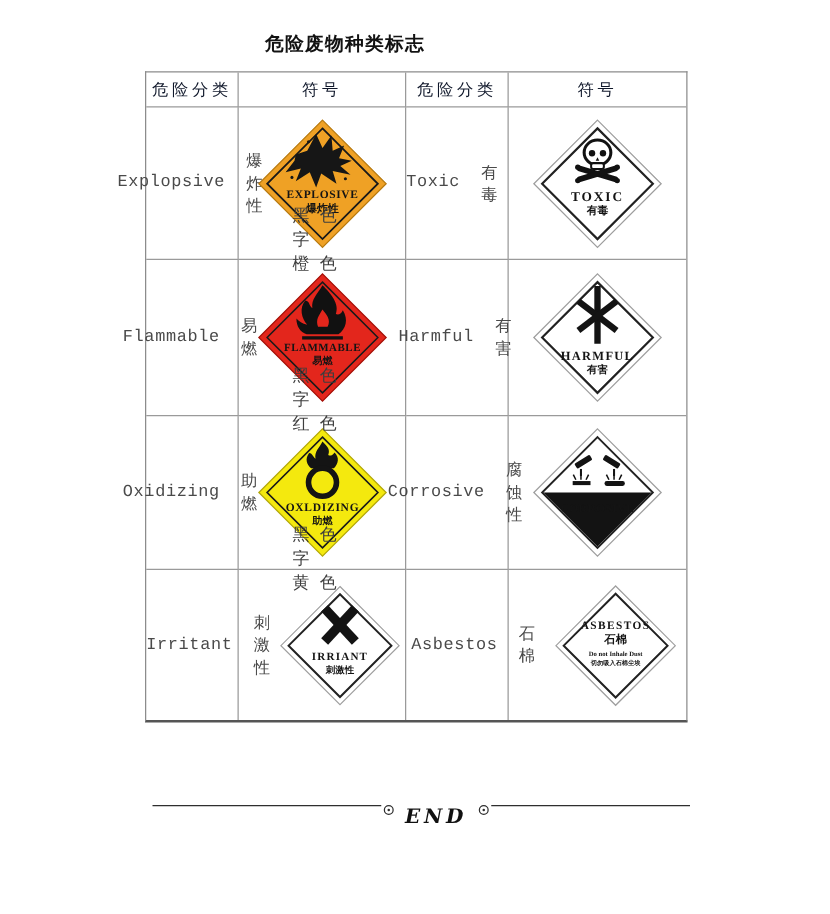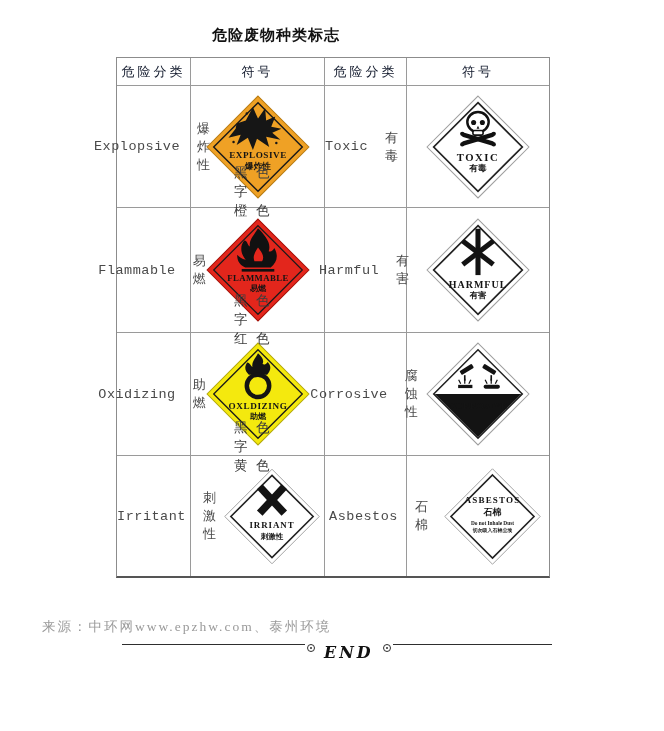--- a/index.html
+++ b/index.html
@@ -300,21 +300,20 @@
     <div>黑 色</div>
     <div>字</div>
     <div>红 色</div>
   </div>
   <div class="ann" style="left:194px; top:418px;">
     <div>黑 色</div>
     <div>字</div>
     <div>黄 色</div>
   </div>
 
-  <div class="source">来源：中环网www.epzhw.com、泰州环境</div>
 
   <div class="enddiv">
     <div class="endline l"></div>
     <div class="orn"></div>
     <div class="endlabel">END</div>
     <div class="orn"></div>
     <div class="endline r"></div>
   </div>
 
 

